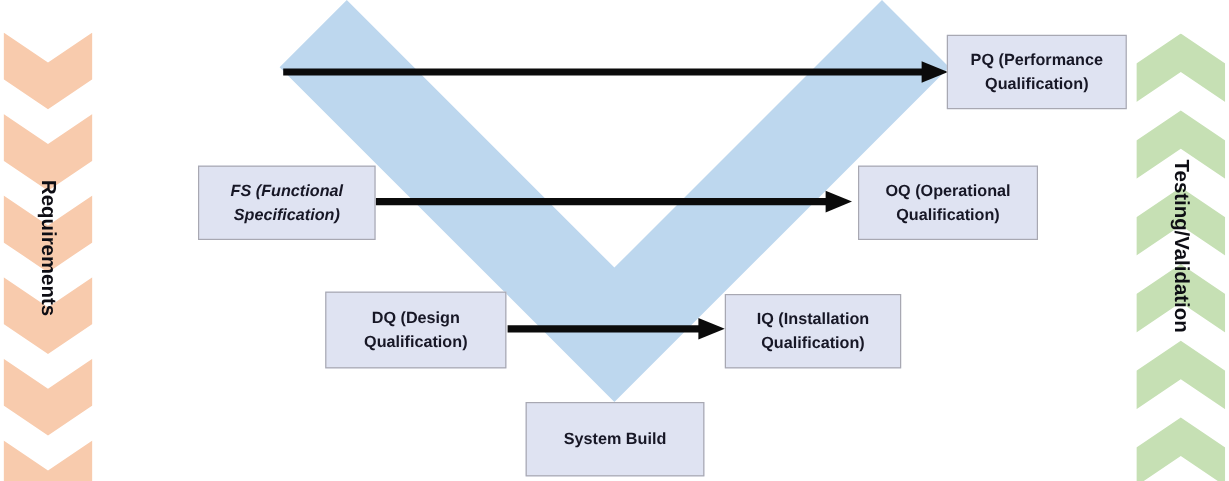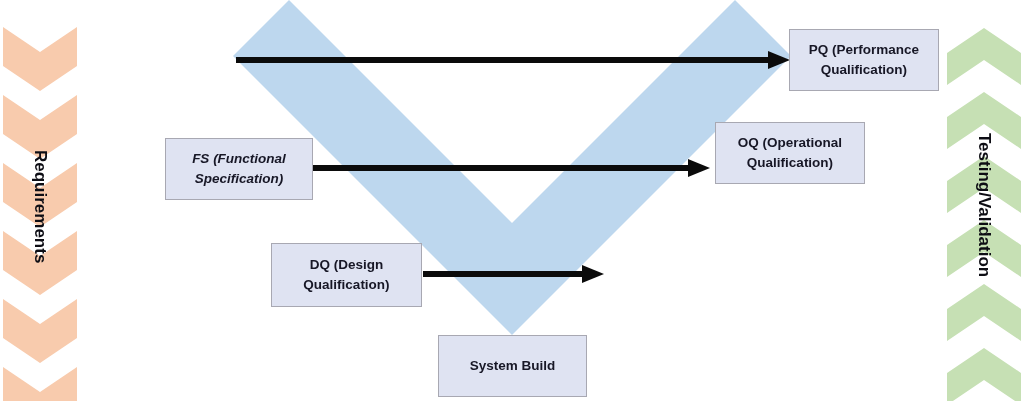--- a/index.html
+++ b/index.html
@@ -29,21 +29,21 @@
     font-size: 13.5px;
     line-height: 20px;
     color: #171726;
     padding: 2px 10px;
   }
   .box-urs { left: 87px;  top: 29px;  width: 149px; height: 62px; }
   .box-fs  { left: 165px; top: 138px; width: 148px; height: 62px; font-style: italic; }
   .box-dq  { left: 271px; top: 243px; width: 151px; height: 64px; }
   .box-sb  { left: 438px; top: 335px; width: 149px; height: 62px; }
   .box-iq  { left: 604px; top: 245px; width: 147px; height: 62px; }
-  .box-oq  { left: 715px; top: 122px; width: 150px; height: 62px; }
+  .box-oq  { left: 715px; top: 138px; width: 150px; height: 62px; }
   .box-pq  { left: 789px; top: 29px;  width: 150px; height: 62px; }
 
   
   .side-label {
     position: absolute;
     display: flex;
     align-items: center;
     justify-content: center;
   }
   .side-label span {
@@ -105,16 +105,17 @@
     </g>
     <g>
       <line x1="423" y1="274" x2="586" y2="274" stroke-width="6" stroke="#0b0b0b"></line>
       <polygon points="604,274 582,265 582,283" fill="#0b0b0b"></polygon>
     </g>
   </svg>
 
   <div class="pbox box-fs">FS (Functional Specification)</div>
   <div class="pbox box-sb">System Build</div>
   <div class="pbox box-dq">DQ (Design Qualification)</div>
+  <div class="pbox box-iq">IQ (Installation Qualification)</div>
   <div class="pbox box-oq">OQ (Operational Qualification)</div>
   <div class="pbox box-pq">PQ (Performance Qualification)</div>
 
 </div>
 
 </body></html>

